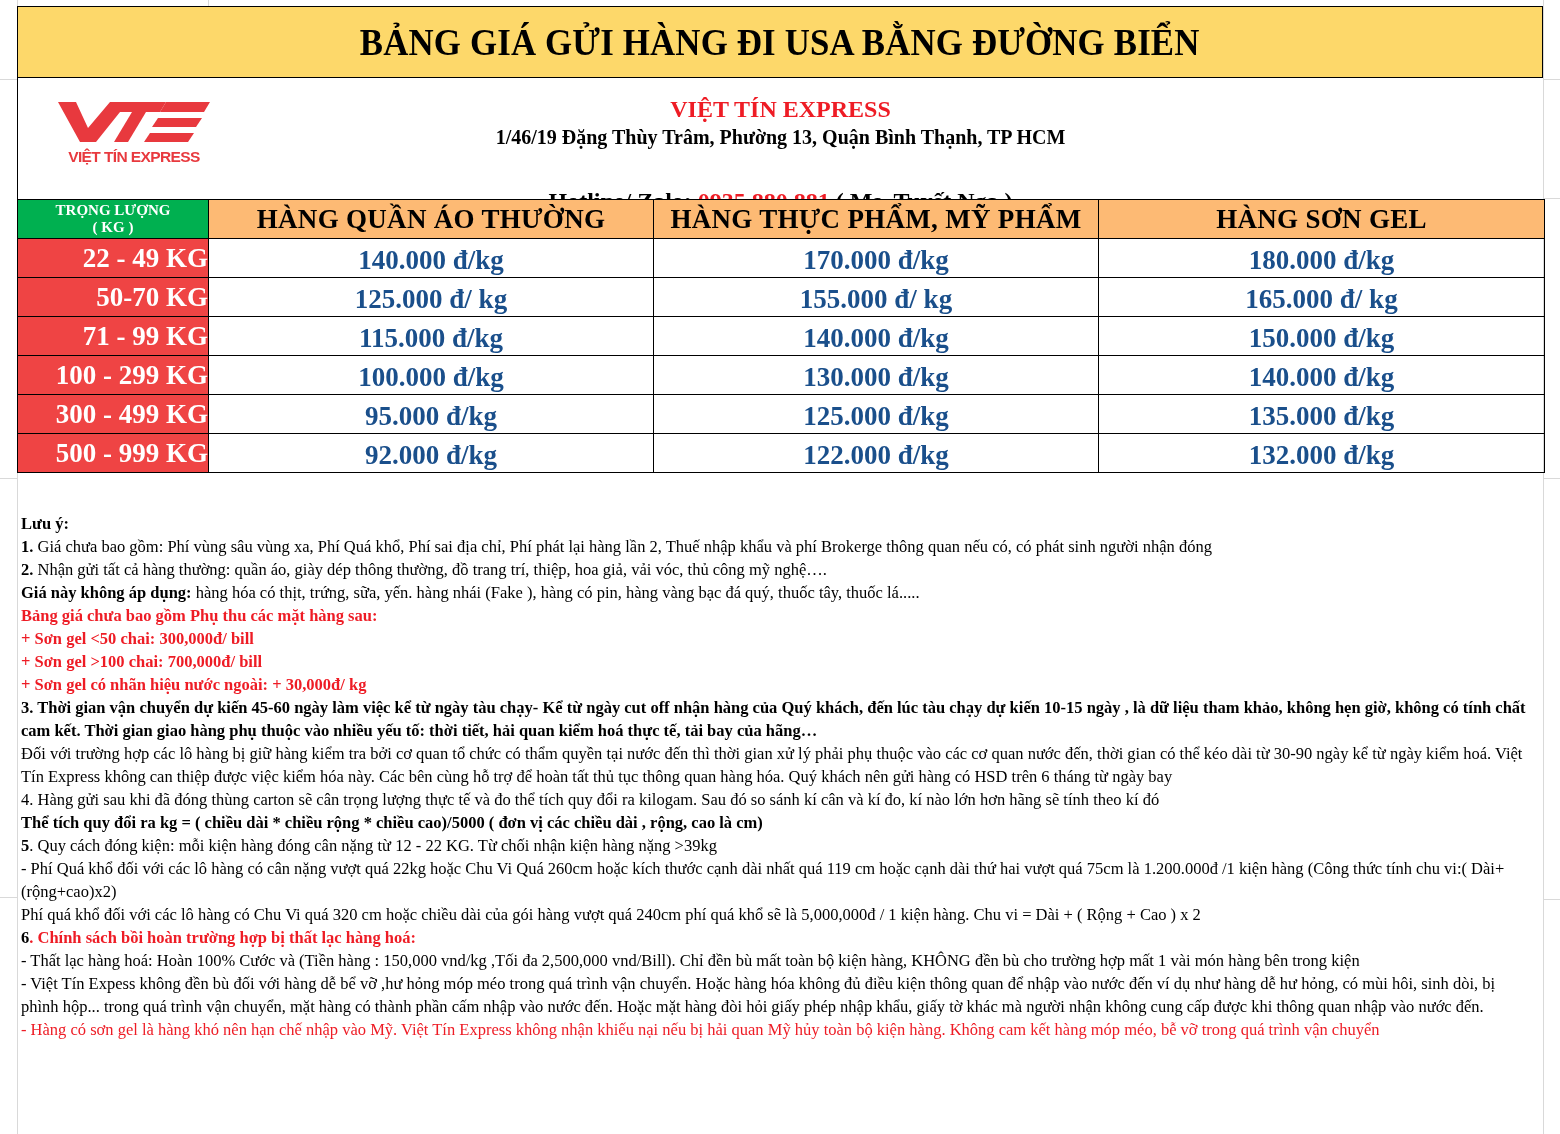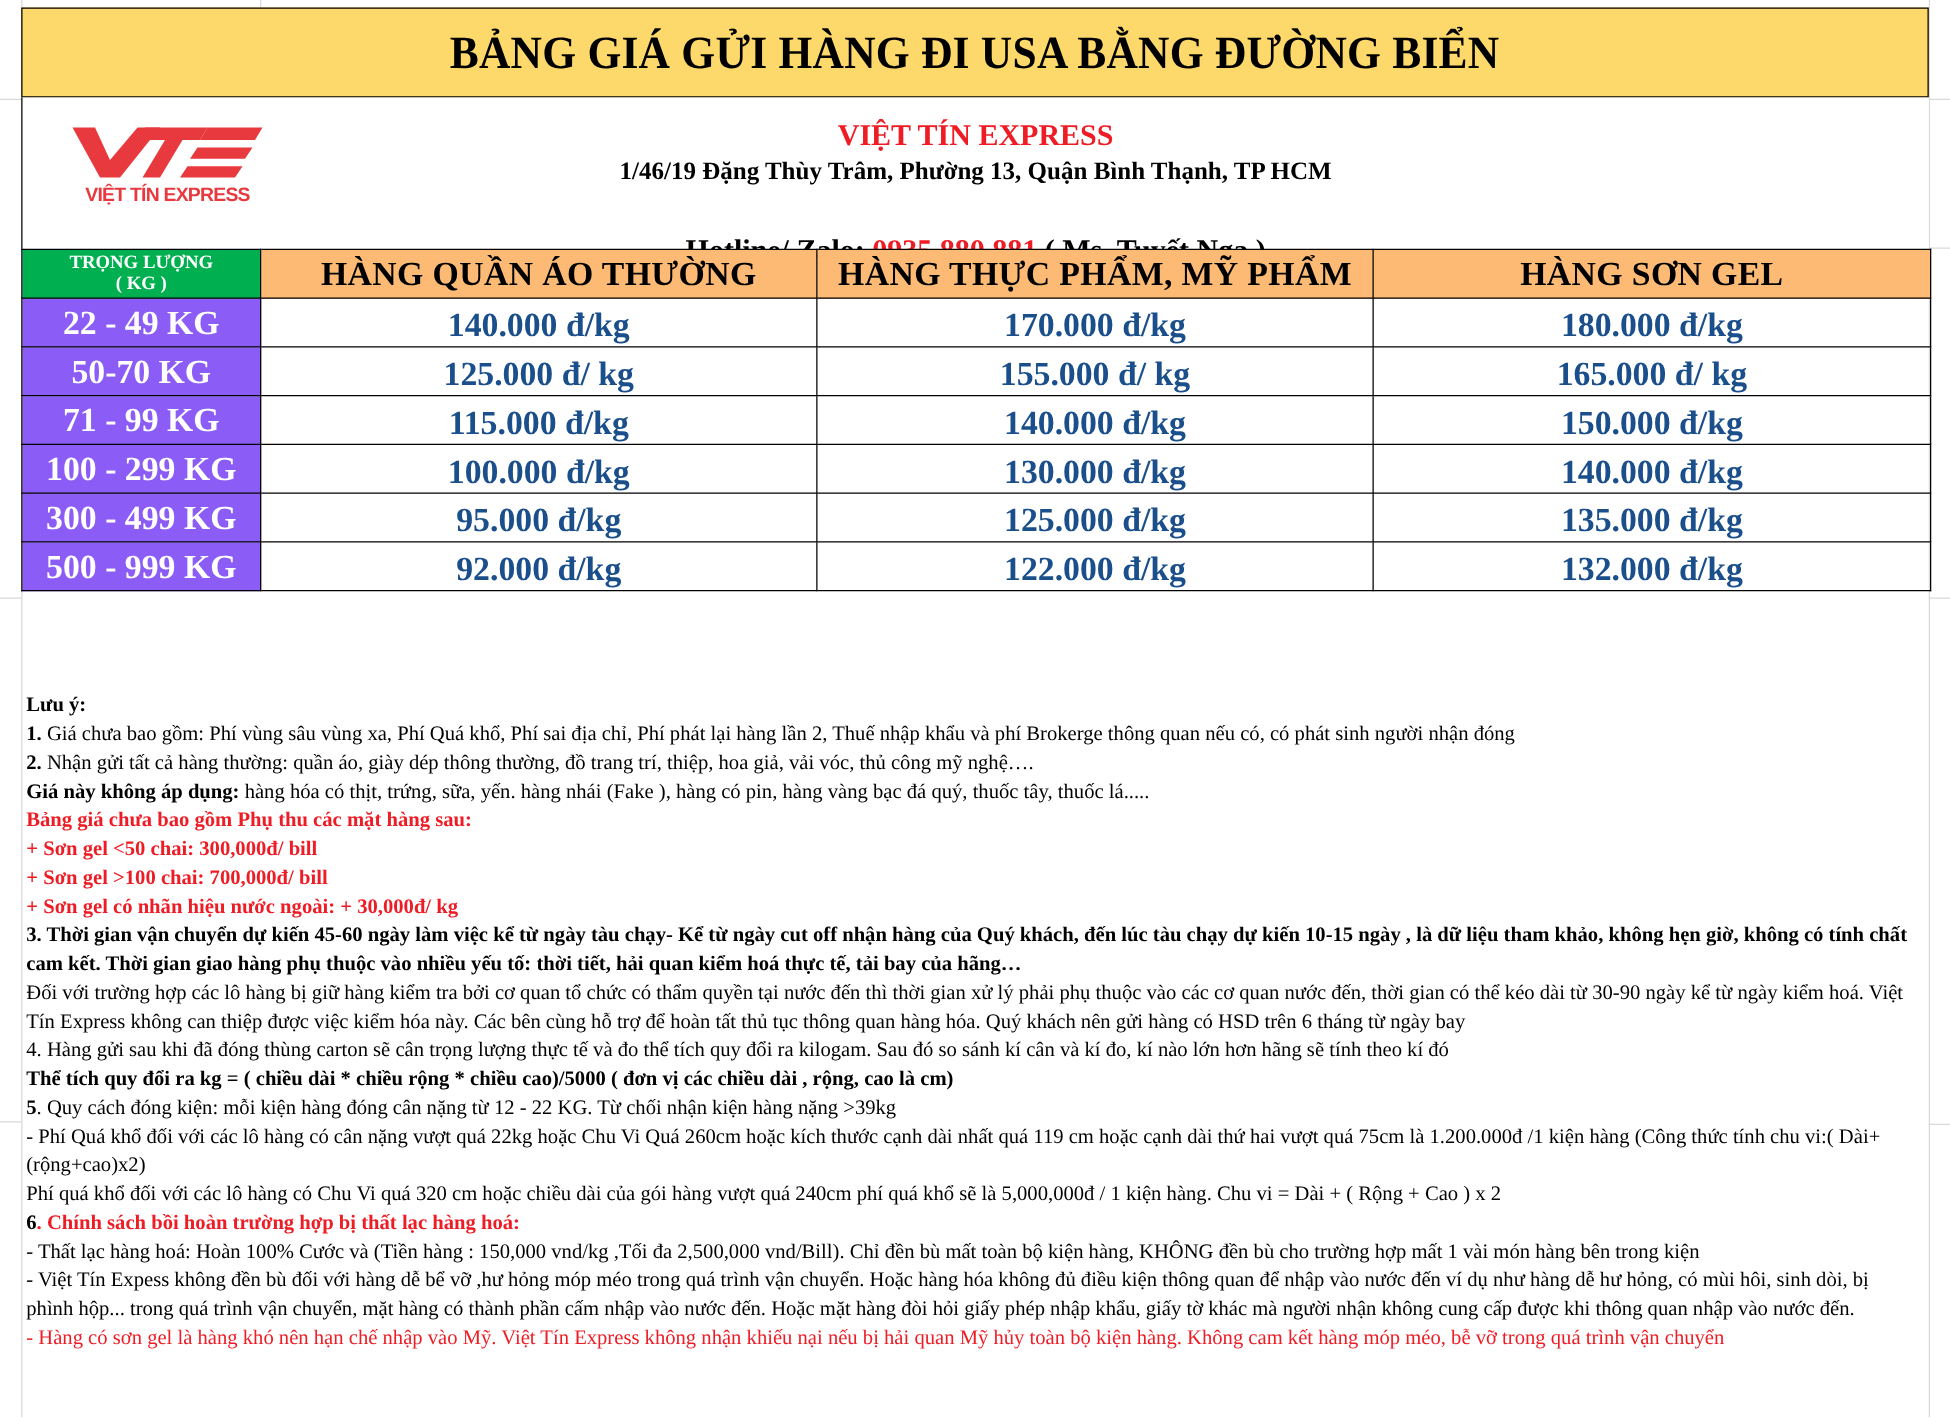--- a/index.html
+++ b/index.html
@@ -43,28 +43,28 @@
     border-collapse: collapse; table-layout: fixed;
   }
   table.price td, table.price th { border: 1px solid #000; padding: 0; height: 39px; box-sizing: border-box; }
   table.price th.weight-head {
     background: #00b050; color: #fff; font-size: 15px; font-weight: bold; line-height: 17px; width: 191px;
   }
   table.price th.cat-head {
     background: #fdba74; color: #000; font-size: 27px; font-weight: bold; letter-spacing: 0.3px;
   }
   table.price td.weight {
-    background: #8b5cf6; color: #fff; font-size: 27px; font-weight: bold; text-align: center;
+    background: #ef4444; color: #fff; font-size: 27px; font-weight: bold; text-align: right;
   }
   table.price td.price-cell {
     color: #1a4f8b; font-size: 27px; font-weight: bold; text-align: center; padding-top: 4px;
   }
 
   .notes {
-    position: absolute; left: 21px; top: 552px; width: 1510px;
+    position: absolute; left: 21px; top: 512px; width: 1510px;
     font-size: 16.5px; line-height: 23px;
   }
   .notes div { white-space: nowrap; }
   .notes .wrap { white-space: normal; }
   .b { font-weight: bold; }
   .red { color: #ee1c25; }
 </style>
 </head>
 <body>
 

